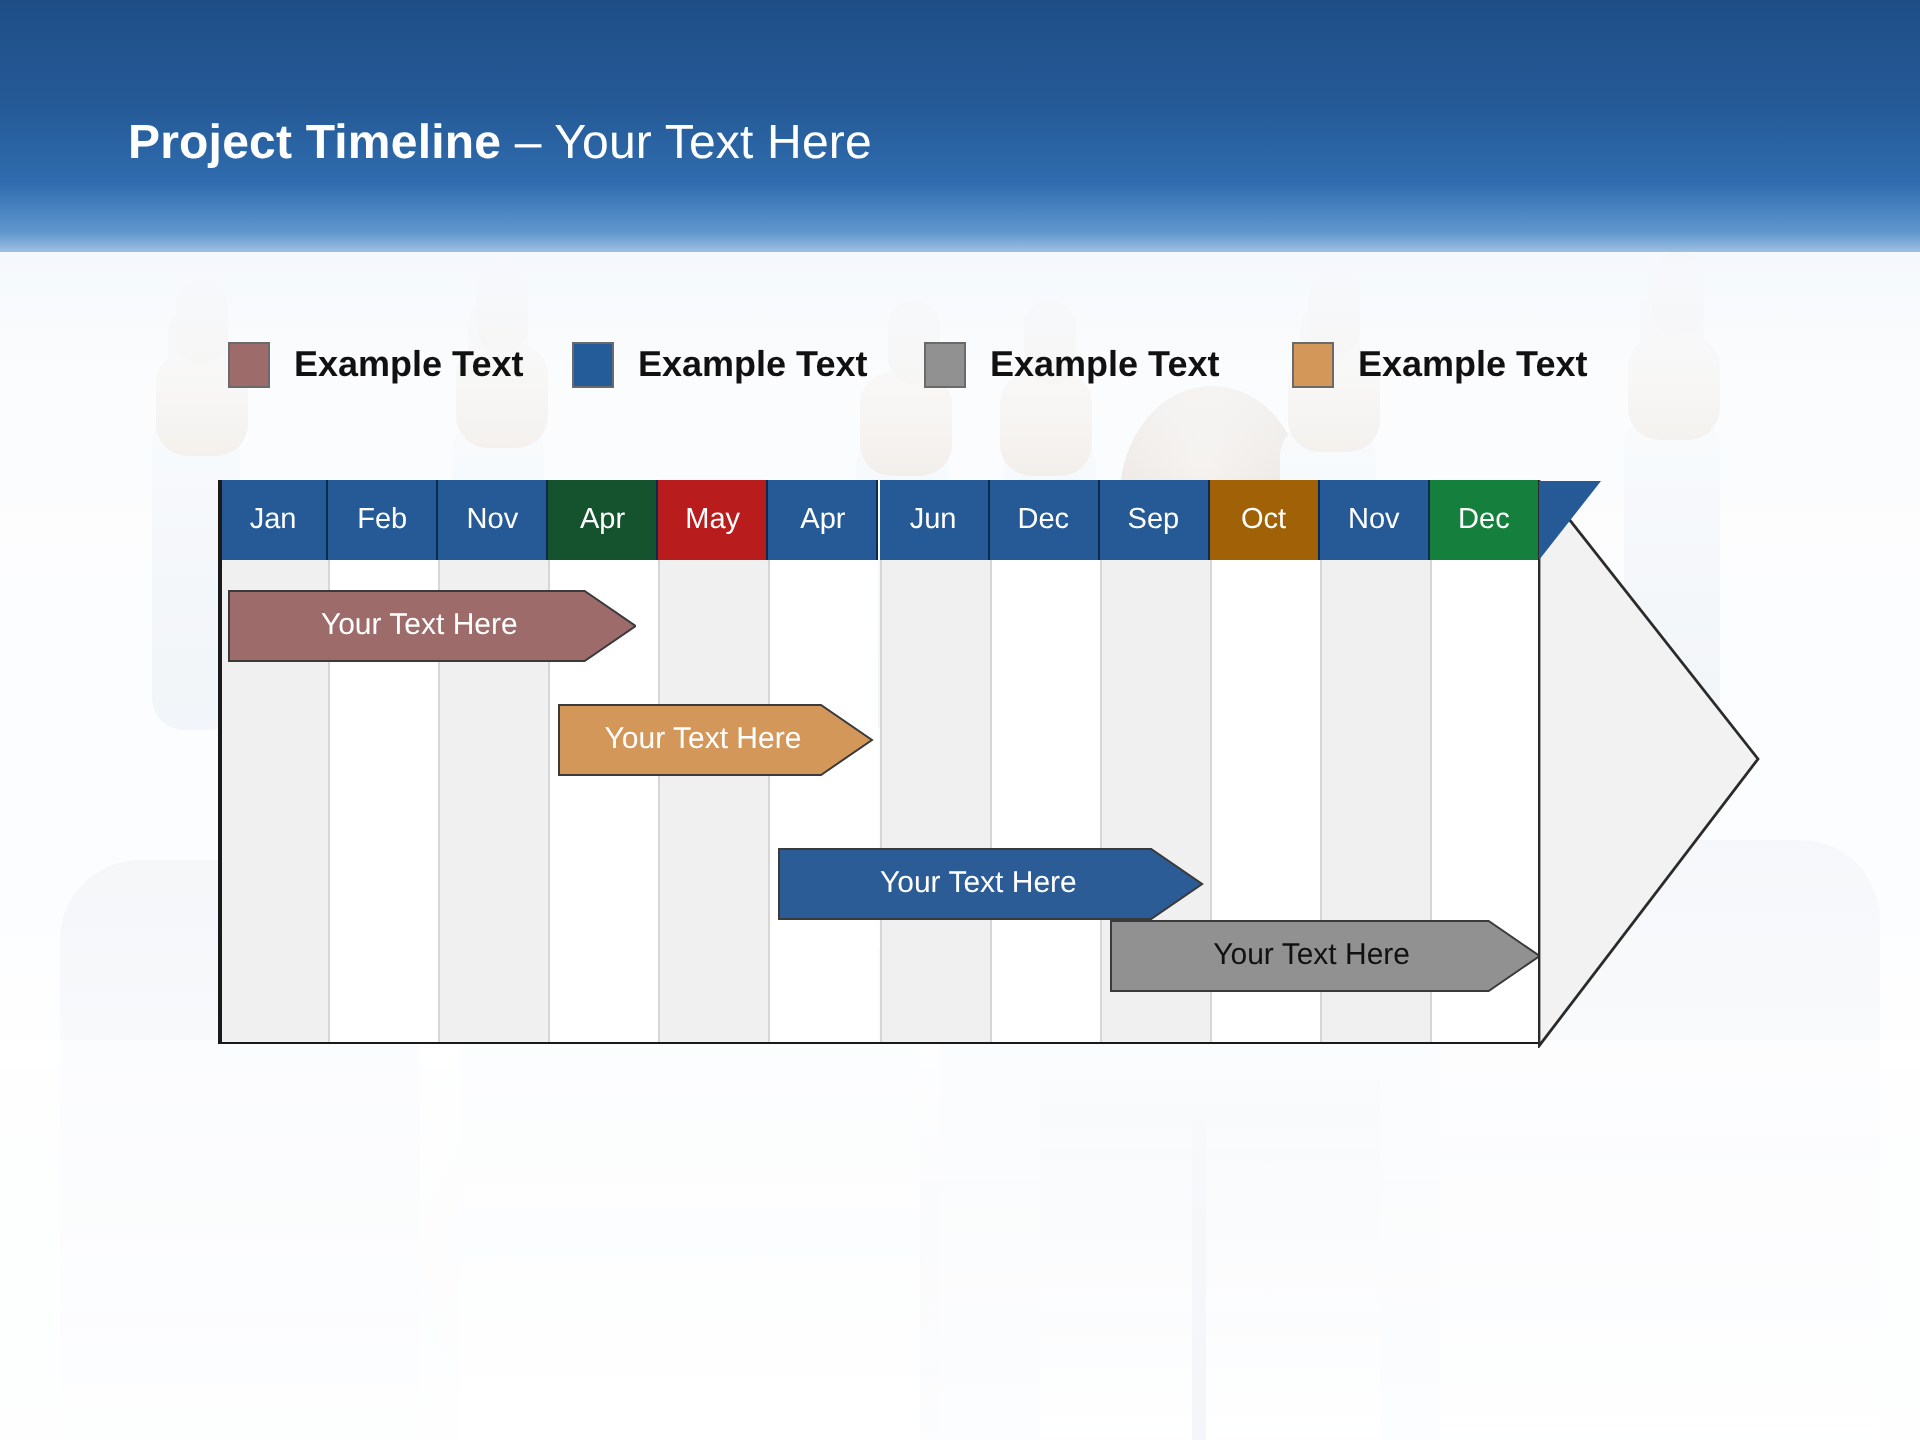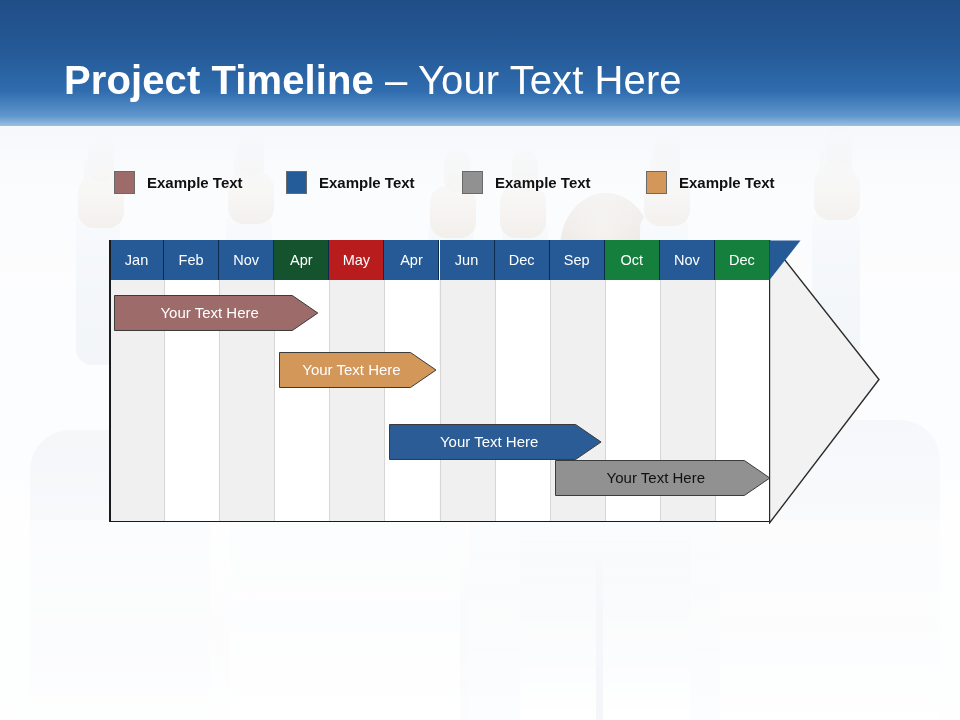--- a/index.html
+++ b/index.html
@@ -36,29 +36,29 @@
 
   .fade-top{position:absolute;left:0;top:120px;width:960px;height:130px;
      background:linear-gradient(180deg, rgba(245,248,252,1) 0%, rgba(250,252,253,.55) 55%, rgba(255,255,255,0) 100%);}
   .fade-bottom{position:absolute;left:0;top:520px;width:960px;height:210px;
      background:linear-gradient(180deg, rgba(255,255,255,.55) 0%, rgba(255,255,255,.25) 40%, rgba(255,255,255,.05) 100%);}
   .veil{position:absolute;left:0;top:130px;width:960px;height:590px;background:rgba(255,255,255,.62);}
 
   
   .header-band{position:absolute;left:0;top:0;width:960px;height:126px;
     background:linear-gradient(180deg,#1f4e86 0%, #255a97 42%, #2f6cae 72%, #5f96cd 92%, #9dc0e2 100%);}
-  .title{position:absolute;left:64px;top:58px;font-size:40px;color:#ffffff;white-space:nowrap;letter-spacing:.1px;}
+  .title{position:absolute;left:64px;top:58px;font-size:24px;color:#ffffff;white-space:nowrap;letter-spacing:.1px;}
   .title .b{font-weight:bold;}
   .title .n{font-weight:normal;}
 
   
   .legend{position:absolute;left:0;top:169px;width:960px;height:26px;}
   .legend-item{position:absolute;height:26px;display:flex;align-items:center;}
   .swatch{width:21px;height:23px;border:1px solid #6a6a6a;box-sizing:border-box;}
-  .legend-label{margin-left:12px;font-size:15px;font-weight:bold;color:#111111;white-space:nowrap;}
+  .legend-label{margin-left:12px;font-size:18px;font-weight:bold;color:#111111;white-space:nowrap;}
   .lg0{left:114px;} .lg1{left:286px;} .lg2{left:462px;} .lg3{left:646px;}
 
   
   .chart{position:absolute;left:109px;top:240px;width:661px;height:282px;}
   .grid-col{position:absolute;top:0;height:282px;width:55.08px;box-sizing:border-box;}
   .grid-col.shade{background:#f0f0f0;}
   .grid-col.plain{background:#ffffff;}
   .grid-line{position:absolute;top:40px;height:242px;width:1px;background:#d6d6d6;}
   .chart-border-l{position:absolute;left:0;top:0;width:1.5px;height:282px;background:#1a1a1a;}
   .chart-border-b{position:absolute;left:0;bottom:0;width:661px;height:1.5px;background:#1a1a1a;}
@@ -175,21 +175,21 @@
     <div class="hdr-row" id="hdr">
         <div class="hdr-cell" style="left: 0px; width: 55.0833px; background: rgb(37, 90, 150); color: rgb(255, 255, 255);">Jan</div>
         <div class="hdr-cell" style="left: 55.0833px; width: 55.0833px; background: rgb(37, 90, 150); color: rgb(255, 255, 255);">Feb</div>
         <div class="hdr-cell" style="left: 110.167px; width: 55.0833px; background: rgb(37, 90, 150); color: rgb(255, 255, 255);">Nov</div>
         <div class="hdr-cell" style="left: 165.25px; width: 55.0833px; background: #14532d; color: rgb(255, 255, 255);">Apr</div>
         <div class="hdr-cell" style="left: 220.333px; width: 55.0833px; background: #b91c1c; color: rgb(255, 255, 255);">May</div>
         <div class="hdr-cell" style="left: 275.417px; width: 55.0833px; background: rgb(37, 90, 150); color: rgb(255, 255, 255);">Apr</div>
         <div class="hdr-cell" style="left: 330.5px; width: 55.0833px; background: rgb(37, 90, 150); color: rgb(255, 255, 255);">Jun</div>
         <div class="hdr-cell" style="left: 385.583px; width: 55.0833px; background: rgb(37, 90, 150); color: rgb(255, 255, 255);">Dec</div>
         <div class="hdr-cell" style="left: 440.667px; width: 55.0833px; background: rgb(37, 90, 150); color: rgb(255, 255, 255);">Sep</div>
-        <div class="hdr-cell" style="left: 495.75px; width: 55.0833px; background: #15803d; color: rgb(255, 255, 255);">Oct</div>
+        <div class="hdr-cell" style="left: 495.75px; width: 55.0833px; background: #a16207; color: rgb(255, 255, 255);">Oct</div>
         <div class="hdr-cell" style="left: 550.833px; width: 55.0833px; background: rgb(37, 90, 150); color: rgb(255, 255, 255);">Nov</div>
         <div class="hdr-cell" style="left: 605.917px; width: 55.0833px; background: #15803d; color: rgb(255, 255, 255);">Dec</div>
       </div>
 
     <div id="glines">
         <div class="grid-line" style="left: 55.0833px;"></div>
         <div class="grid-line" style="left: 110.167px;"></div>
         <div class="grid-line" style="left: 165.25px;"></div>
         <div class="grid-line" style="left: 220.333px;"></div>
         <div class="grid-line" style="left: 275.417px;"></div>

